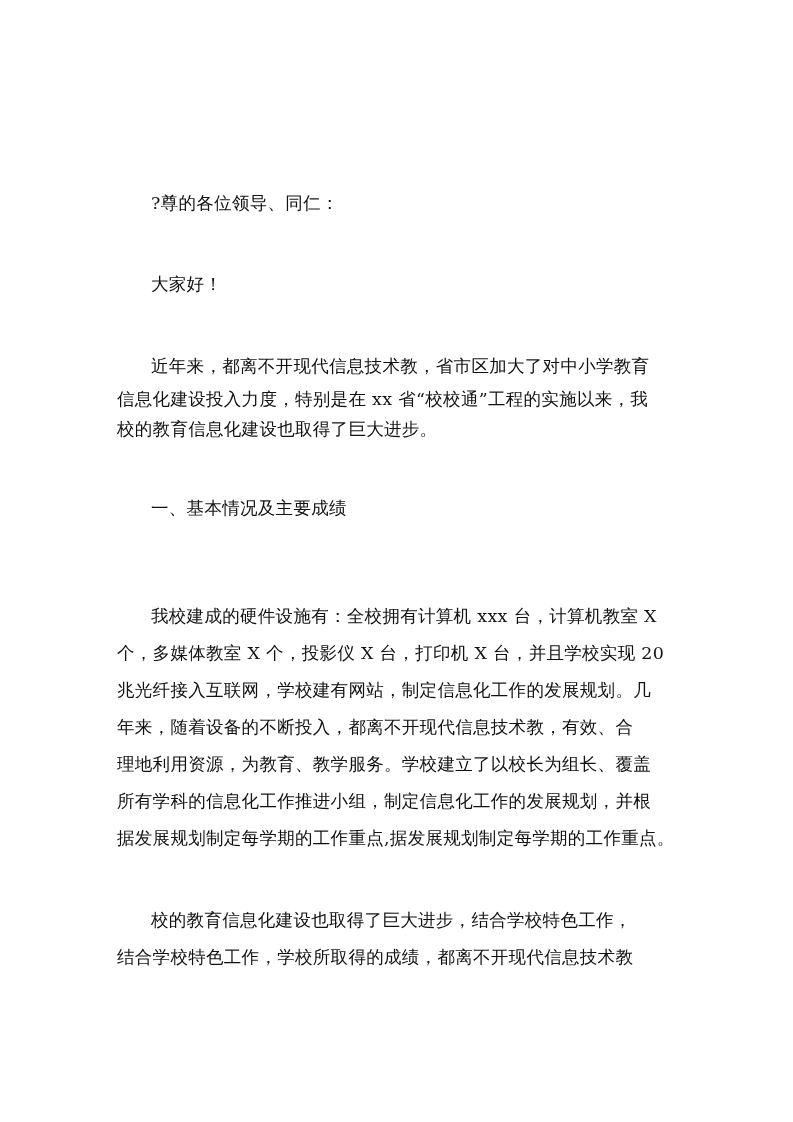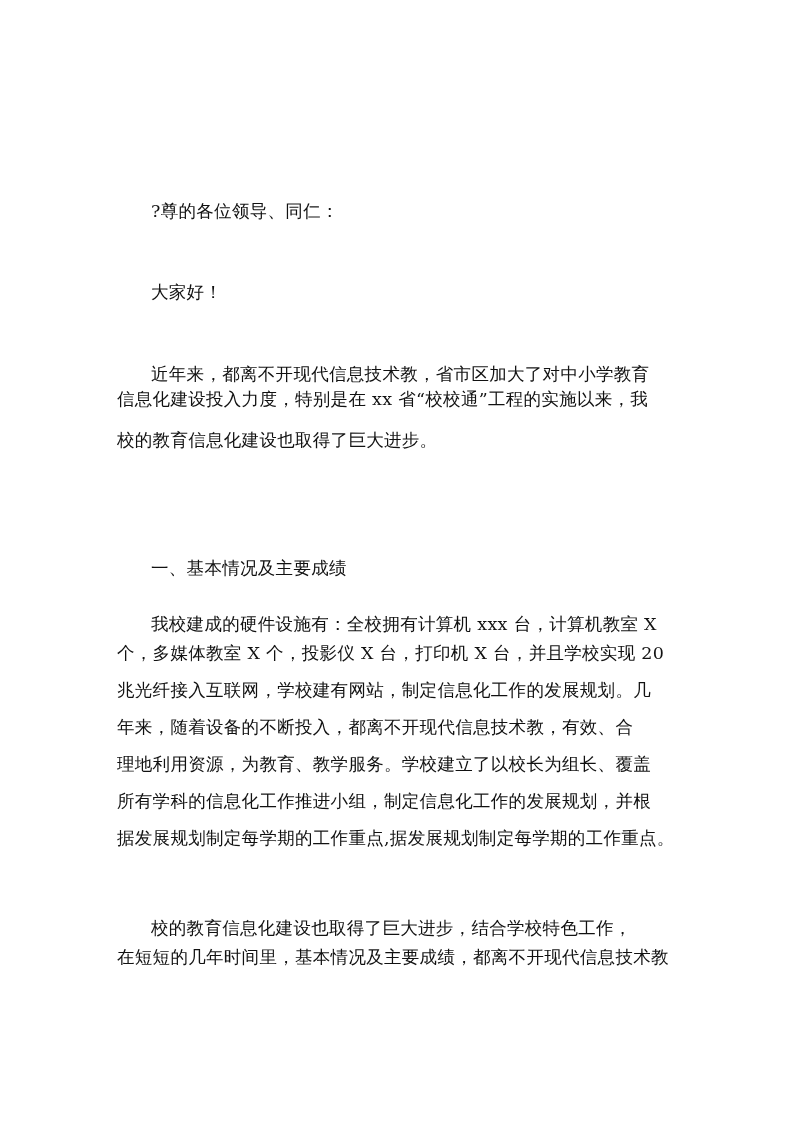--- a/index.html
+++ b/index.html
@@ -3,44 +3,44 @@
 <meta charset="utf-8">
 <style>
   html, body { margin: 0; padding: 0; background: #ffffff; }
   body { width: 793px; height: 1122px; position: relative; overflow: hidden; }
   .page {
     position: absolute; left: 117px; top: 0; width: 572px;
     font-family: "DejaVu Serif", "Liberation Serif", serif;
     color: #111111; font-size: 17.5px;
   }
   .line { position: absolute; left: 0; white-space: nowrap; line-height: 22px; letter-spacing: 0.3px; }
-  .indent { left: 34px; margin-top: 8px; }
+  .indent { left: 34px; }
 </style>
 </head>
 <body>
 
 <div class="page">
   <div class="line indent" style="top:192px">?尊的各位领导、同仁：</div>
   <div class="line indent" style="top:273px">大家好！</div>
 
   <div>
     <div class="line indent" style="top:355px">近年来，都离不开现代信息技术教，省市区加大了对中小学教育</div>
     <div class="line" style="top:388px">信息化建设投入力度，特别是在 xx 省“校校通”工程的实施以来，我</div>
-    <div class="line" style="top:429px">校的教育信息化建设也取得了巨大进步。</div>
+    <div class="line" style="top:418px">校的教育信息化建设也取得了巨大进步。</div>
   </div>
 
-  <div class="line indent" style="top:549px">一、基本情况及主要成绩</div>
+  <div class="line indent" style="top:497px">一、基本情况及主要成绩</div>
 
   <div>
     <div class="line indent" style="top:605px">我校建成的硬件设施有：全校拥有计算机 xxx 台，计算机教室 X</div>
     <div class="line" style="top:642px">个，多媒体教室 X 个，投影仪 X 台，打印机 X 台，并且学校实现 20</div>
     <div class="line" style="top:679px">兆光纤接入互联网，学校建有网站，制定信息化工作的发展规划。几</div>
     <div class="line" style="top:716px">年来，随着设备的不断投入，都离不开现代信息技术教，有效、合</div>
     <div class="line" style="top:753px">理地利用资源，为教育、教学服务。学校建立了以校长为组长、覆盖</div>
     <div class="line" style="top:790px">所有学科的信息化工作推进小组，制定信息化工作的发展规划，并根</div>
     <div class="line" style="top:827px">据发展规划制定每学期的工作重点,据发展规划制定每学期的工作重点。</div>
   </div>
 
   <div>
     <div class="line indent" style="top:909px">校的教育信息化建设也取得了巨大进步，结合学校特色工作，</div>
-    <div class="line" style="top:946px">在短短的几年时间里，基本情况及主要成绩，都离不开现代信息技术教</div>
+    <div class="line" style="top:946px">结合学校特色工作，学校所取得的成绩，都离不开现代信息技术教</div>
   </div>
 </div>
 
 </body></html>

